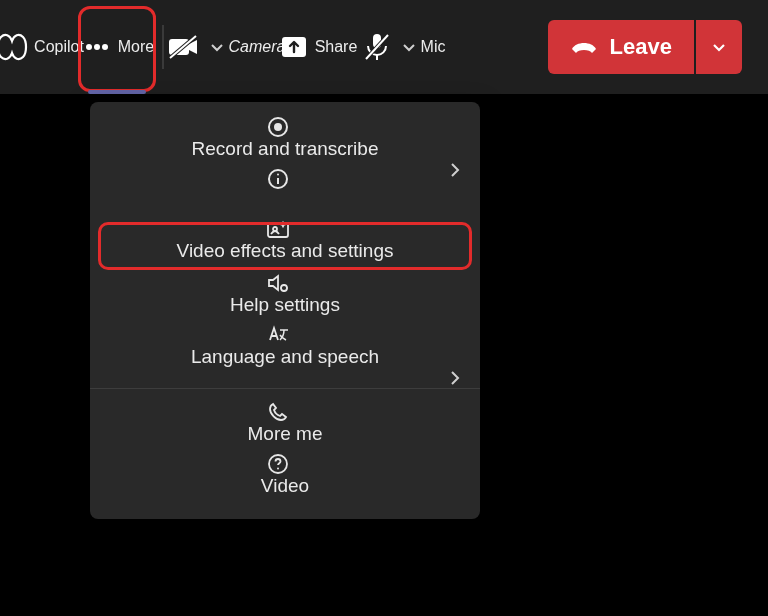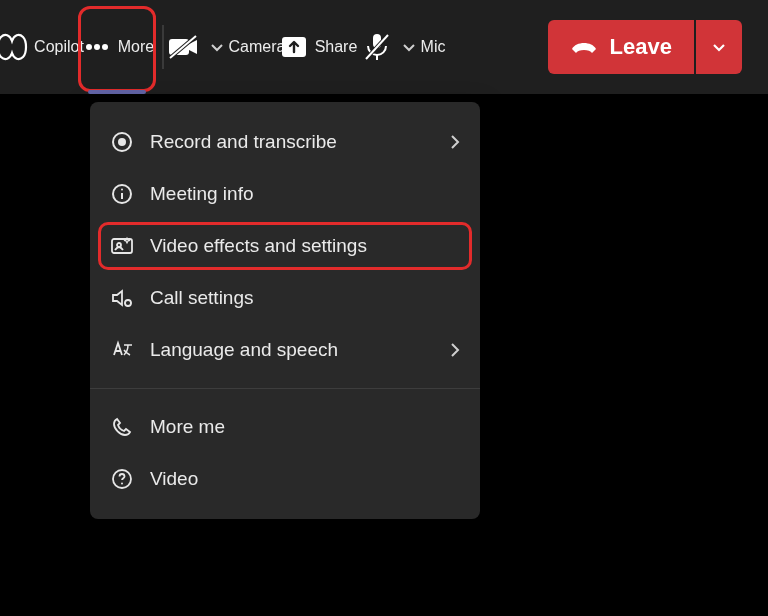--- a/index.html
+++ b/index.html
@@ -6,28 +6,28 @@
   .toolbar{height:94px;background:#1f1f1f;display:flex;align-items:stretch;color:#fff;}
   .tb-btn{display:flex;flex-direction:row;align-items:center;justify-content:center;gap:4px;position:relative;}
   .tb-label{font-size:16px;color:#ececec;}
   .icon-wrap{display:flex;align-items:center;gap:8px;}
   .copilot-col{width:78px;}
   .more-col{width:78px;}
   .more-box{position:absolute;left:0;right:0;top:6px;bottom:2px;border:3px solid #e22b2b;border-radius:12px;pointer-events:none;}
   .more-underline{position:absolute;left:10px;right:10px;bottom:0;height:4px;background:#6264a7;border-radius:2px;}
   .vdiv{width:2px;background:#3a3a3a;height:44px;align-self:center;margin:0 10px 0 6px;}
   .chev{color:#cfcfcf;display:inline-flex;}
-  .camera-col{width:102px;}
+  .camera-col{width:102px;font-style:italic;}
   .mic-col{width:90px;}
   .share-col{width:82px;}
   .leave-group{display:flex;align-items:center;margin-left:auto;margin-right:26px;align-self:center;}
   .leave-btn{background:#d13438;height:54px;border-radius:6px 0 0 6px;display:flex;align-items:center;gap:12px;padding:0 22px;color:#fff;font-size:22px;font-weight:600;justify-content:center;}
   .leave-caret{background:#d13438;height:54px;width:46px;border-radius:0 6px 6px 0;display:flex;align-items:center;justify-content:center;margin-left:2px;}
   .menu{position:absolute;left:90px;top:102px;width:390px;background:#292929;border-radius:8px;box-shadow:0 8px 24px rgba(0,0,0,.6);padding:14px 0;color:#eaeaea;}
-  .menu-item{display:flex;align-items:center;height:52px;padding:0 18px 0 18px;font-size:19px;position:relative;}
+  .menu-item{display:flex;align-items:center;height:52px;padding:0 18px 0 18px;font-size:19px;position:relative;flex-direction:column;}
   .mi-icon{width:28px;display:flex;align-items:center;justify-content:center;margin-right:14px;color:#e6e6e6;}
   .mi-chevron{margin-left:auto;color:#cfcfcf;display:flex;}
   .menu-sep{height:1px;background:#3d3d3d;margin:12px 0;}
   .highlight-ring{position:absolute;left:8px;right:8px;top:2px;bottom:2px;border:3px solid #e22b2b;border-radius:10px;pointer-events:none;}
   svg{display:block;}
 </style>
 </head>
 <body>
 
 <div class="toolbar">
@@ -142,21 +142,20 @@
   </div>
 
   <div class="menu-item">
     <span class="mi-icon">
       <svg width="22" height="22" viewBox="0 0 22 22" stroke="#e6e6e6" stroke-width="2" fill="none">
           <circle cx="11" cy="11" r="9"></circle>
           <line x1="11" y1="10" x2="11" y2="16"></line>
           <circle cx="11" cy="6.5" r="1" fill="#e6e6e6" stroke="none"></circle>
         </svg>
     </span>
-    <span>Meeting info</span>
   </div>
 
   <div class="menu-item">
     <span class="highlight-ring"></span>
     <span class="mi-icon">
       <svg width="24" height="20" viewBox="0 0 24 20" stroke="#e6e6e6" stroke-width="1.8" fill="none">
           <rect x="2" y="3" width="20" height="14" rx="2"></rect>
           <circle cx="9" cy="9" r="2"></circle>
           <path d="M5 14c1.5-2 3-3 4-3s2.5 1 4 3"></path>
           <path d="M17 2l1 2 2 .5-2 .5-1 2-1-2-2-.5 2-.5z" stroke-width="1.2"></path>
@@ -166,21 +165,21 @@
   </div>
 
   <div class="menu-item">
     <span class="mi-icon">
       <svg width="24" height="22" viewBox="0 0 24 22" stroke="#e6e6e6" stroke-width="1.8" fill="none">
           <path d="M3 8v6h4l5 4V4L7 8H3z"></path>
           <circle cx="18" cy="16" r="3"></circle>
           <path d="M18 13v-1m0 8v-1m3-3h1m-8 0h1" stroke-width="1.2"></path>
         </svg>
     </span>
-    <span>Call settings</span>
+    <span>Help settings</span>
   </div>
 
   <div class="menu-item">
     <span class="mi-icon">
       <svg width="24" height="22" viewBox="0 0 24 22" stroke="#e6e6e6" stroke-width="1.8" fill="none">
           <path d="M4 16L8 4l4 12M5.5 12h5"></path>
           <path d="M14 6h8m-4 0c0 4-2 8-4 10m0-5c2 3 4 4 6 5" stroke-width="1.5"></path>
         </svg>
     </span>
     <span>Language and speech</span>

